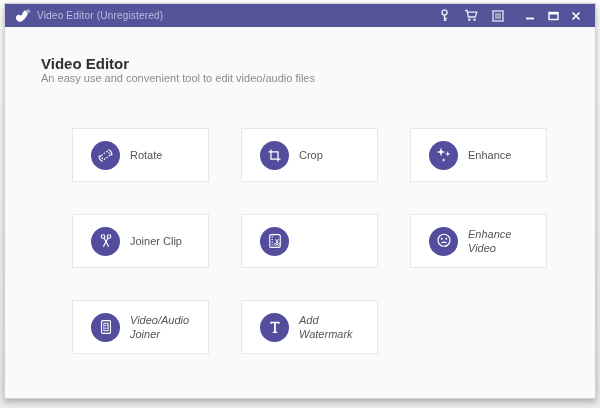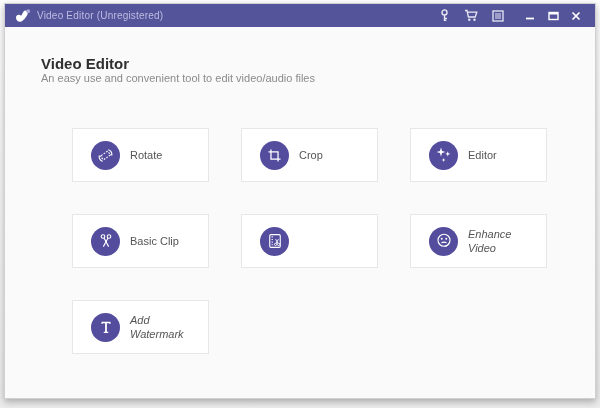--- a/index.html
+++ b/index.html
@@ -139,33 +139,33 @@
       </div>
 
       <div class="card">
         <span class="circle">
           <svg width="18" height="18" viewBox="0 0 24 24">
             <path d="M8 2 L9.4 6.6 L14 8 L9.4 9.4 L8 14 L6.6 9.4 L2 8 L6.6 6.6 Z" fill="#ffffff"></path>
             <path d="M17 7 L17.9 9.6 L20.5 10.5 L17.9 11.4 L17 14 L16.1 11.4 L13.5 10.5 L16.1 9.6 Z" fill="#ffffff"></path>
             <path d="M11.5 16 L12.2 18 L14.2 18.7 L12.2 19.4 L11.5 21.4 L10.8 19.4 L8.8 18.7 L10.8 18 Z" fill="#ffffff"></path>
           </svg>
         </span>
-        <span class="card-label nowrap">Editor</span>
+        <span class="card-label nowrap">Enhance</span>
       </div>
 
       <div class="card">
         <span class="circle">
           <svg width="18" height="18" viewBox="0 0 24 24">
             <circle cx="8" cy="6" r="2.4" fill="none" stroke="#ffffff" stroke-width="1.5"></circle>
             <circle cx="16" cy="6" r="2.4" fill="none" stroke="#ffffff" stroke-width="1.5"></circle>
             <path d="M9.2 7.8 L15.5 19.5 M14.8 7.8 L8.5 19.5" stroke="#ffffff" stroke-width="1.5"></path>
             <circle cx="12" cy="12.6" r="1" fill="#ffffff"></circle>
           </svg>
         </span>
-        <span class="card-label nowrap">Basic Clip</span>
+        <span class="card-label nowrap">Joiner Clip</span>
       </div>
 
       <div class="card">
         <span class="circle">
           <svg width="18" height="18" viewBox="0 0 24 24">
             <rect x="5" y="3.5" width="14" height="17" rx="1.5" fill="none" stroke="#ffffff" stroke-width="1.5"></rect>
             <path d="M7.5 6.5 h1.6 M7.5 10 h1.6 M7.5 13.5 h1.6 M7.5 17 h1.6" stroke="#ffffff" stroke-width="1.4"></path>
             <circle cx="12.7" cy="16.5" r="1.5" fill="none" stroke="#ffffff" stroke-width="1.2"></circle>
             <circle cx="16.7" cy="16.5" r="1.5" fill="none" stroke="#ffffff" stroke-width="1.2"></circle>
             <path d="M13.4 15.3 L16.6 9.5 M16 15.3 L12.8 9.5" stroke="#ffffff" stroke-width="1.2"></path>
@@ -179,20 +179,33 @@
             <circle cx="12" cy="11" r="8" fill="none" stroke="#ffffff" stroke-width="1.5"></circle>
             <circle cx="9" cy="9" r="1.3" fill="#ffffff"></circle>
             <circle cx="15" cy="9" r="1.3" fill="#ffffff"></circle>
             <path d="M8.5 14.5 Q12 12.5 15.5 14.5" fill="none" stroke="#ffffff" stroke-width="1.4"></path>
             <path d="M18.5 16 Q16.5 19.5 12.5 19" fill="none" stroke="#ffffff" stroke-width="1.3"></path>
           </svg>
         </span>
         <span class="card-label wrap">Enhance Video</span>
       </div>
 
+      <div class="card">
+        <span class="circle">
+          <svg width="18" height="18" viewBox="0 0 24 24">
+            <rect x="6" y="3.5" width="12" height="17" rx="1.5" fill="none" stroke="#ffffff" stroke-width="1.5"></rect>
+            <rect x="9.2" y="7" width="5.6" height="10" fill="none" stroke="#ffffff" stroke-width="1.2"></rect>
+            <circle cx="11" cy="10" r=".9" fill="#ffffff"></circle>
+            <circle cx="13.6" cy="10" r=".9" fill="#ffffff"></circle>
+            <circle cx="11" cy="13.5" r=".9" fill="#ffffff"></circle>
+            <circle cx="13.6" cy="13.5" r=".9" fill="#ffffff"></circle>
+          </svg>
+        </span>
+        <span class="card-label wrap">Video/Audio Joiner</span>
+      </div>
 
       <div class="card">
         <span class="circle">
           <svg width="18" height="18" viewBox="0 0 24 24">
             <path d="M6 5 H18 V8 H16.5 V7 H13.2 V18.2 H15 V20 H9 V18.2 H10.8 V7 H7.5 V8 H6 Z" fill="#ffffff"></path>
           </svg>
         </span>
         <span class="card-label wrap">Add Watermark</span>
       </div>
 

